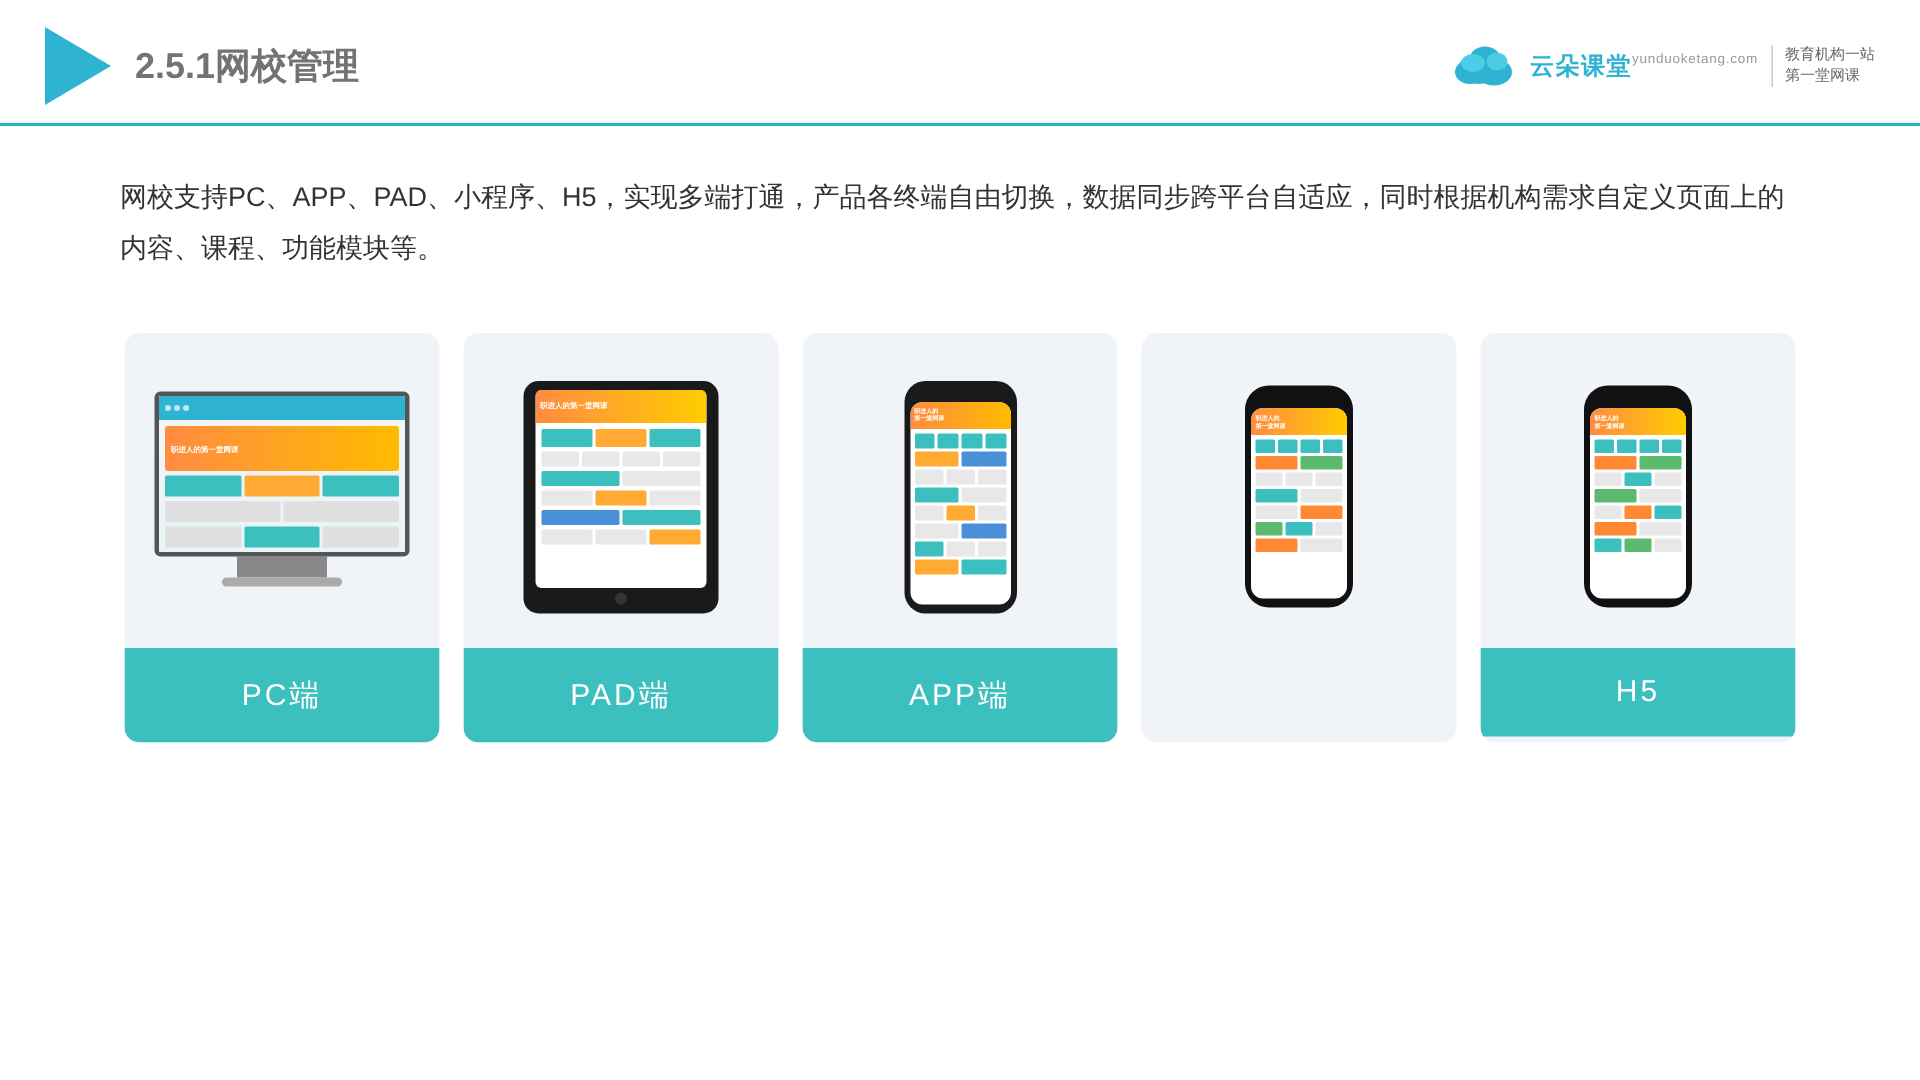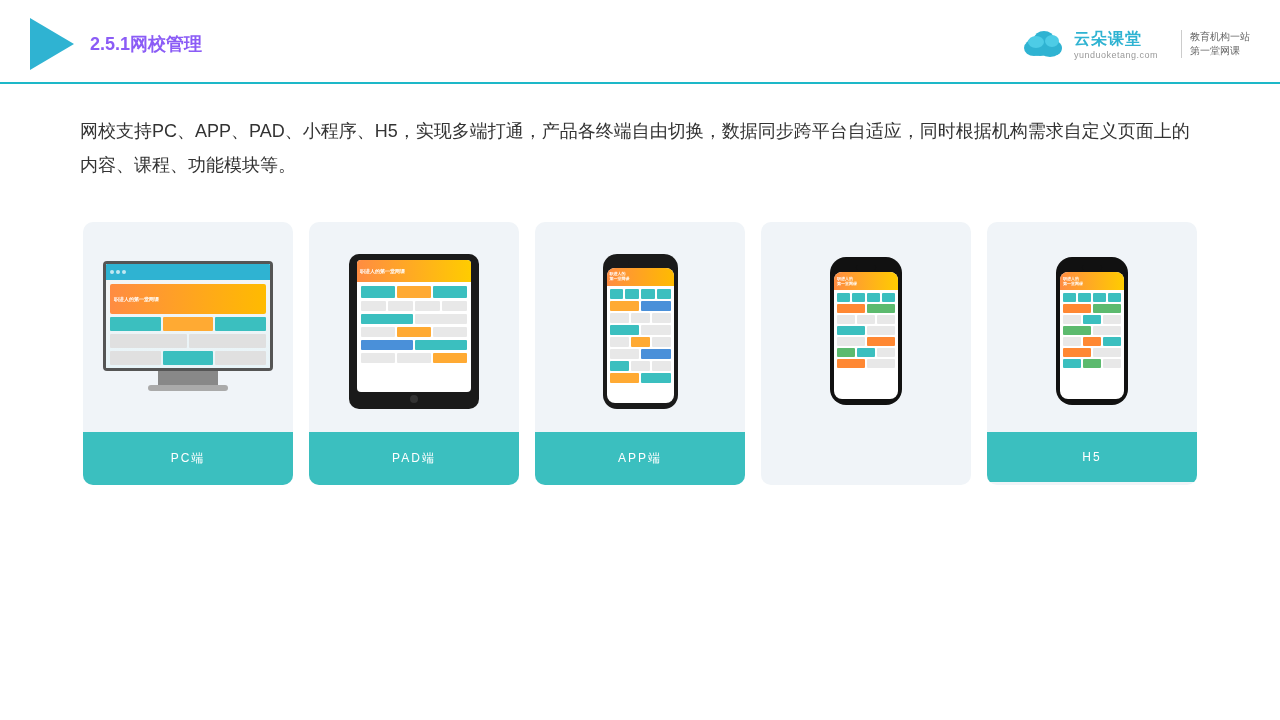--- a/index.html
+++ b/index.html
@@ -25,62 +25,61 @@
       gap: 16px;
     }
     .logo-triangle {
       width: 0;
       height: 0;
       border-top: 26px solid transparent;
       border-bottom: 26px solid transparent;
       border-left: 44px solid #2fb3d2;
     }
     .page-title {
-      font-size: 18px;
+      font-size: 24px;
       font-weight: bold;
-      color: #8b5cf6;
+      color: #737373;
     }
     .header-right {
       display: flex;
       align-items: center;
       gap: 10px;
     }
     .brand-logo {
       display: flex;
       align-items: center;
       gap: 6px;
     }
     .cloud-icon-wrap {
       width: 48px;
       height: 36px;
     }
     .brand-text-block {
       display: flex;
-      flex-direction: column;
       align-items: flex-start;
     }
     .brand-name {
       font-size: 16px;
       color: #2fb3d2;
       font-weight: bold;
       letter-spacing: 1px;
     }
     .brand-url {
       font-size: 9px;
       color: #999;
       letter-spacing: 0.5px;
     }
     .brand-slogan {
       display: flex;
       flex-direction: column;
       font-size: 10px;
       color: #666;
       border-left: 1px solid #ccc;
       padding-left: 8px;
-      margin-left: 17px;
+      margin-left: 3px;
       line-height: 1.4;
     }
 
     
     .description {
       padding: 30px 80px 10px 80px;
       font-size: 18px;
       color: #333;
       line-height: 1.9;
     }
@@ -109,21 +108,21 @@
       display: flex;
       align-items: center;
       justify-content: center;
       padding: 18px 10px 10px 10px;
     }
 
     .device-label {
       width: 100%;
       background: #3bbfbf;
       color: white;
-      font-size: 12px;
+      font-size: 20px;
       font-weight: 500;
       text-align: center;
       padding: 18px 0;
       letter-spacing: 2px;
     }
 
     
     .pc-monitor {
       position: relative;
       width: 170px;

